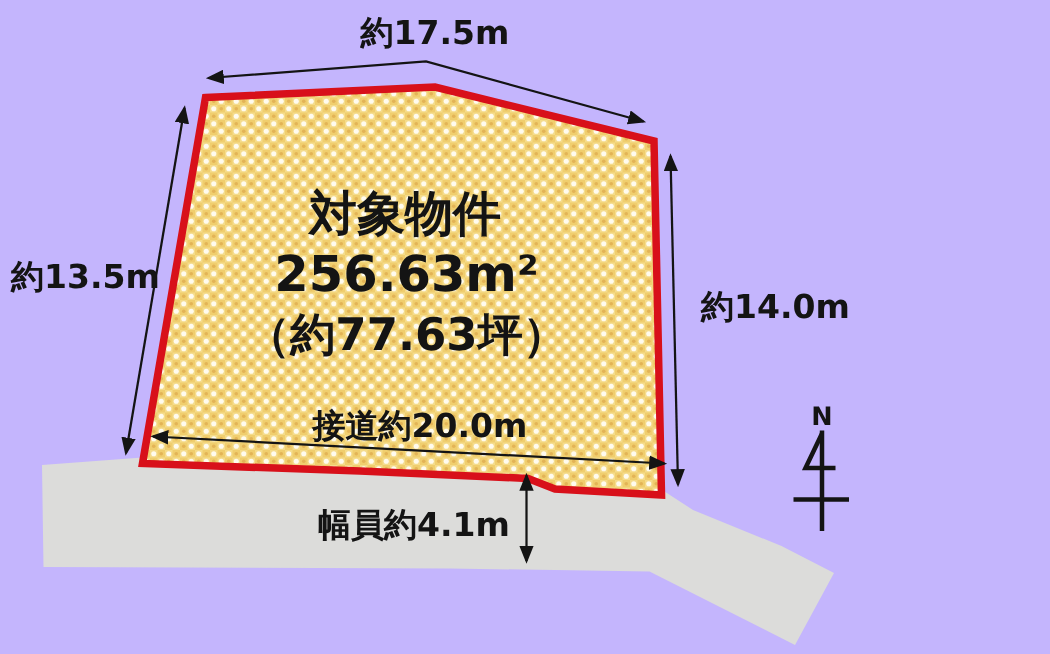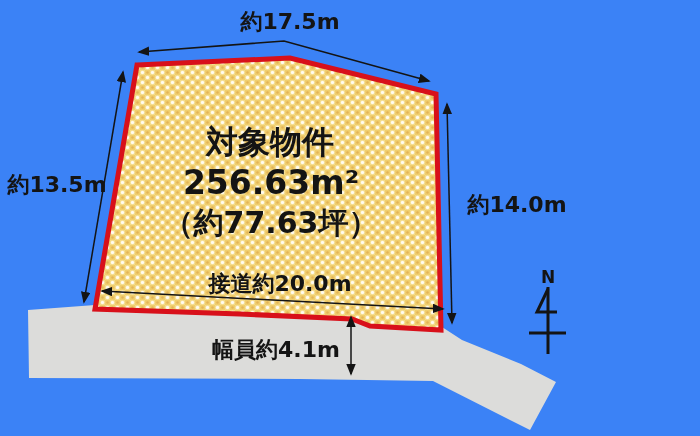--- a/index.html
+++ b/index.html
@@ -5,21 +5,21 @@
   html, body {
     margin: 0;
     padding: 0;
     background: #ffffff;
     font-family: "DejaVu Sans", "Liberation Sans", sans-serif;
   }
   .canvas {
     position: relative;
     width: 700px;
     height: 436px;
-    background: #3b82f6;
+    background: #c4b5fd;
     overflow: hidden;
   }
   svg { display: block; }
   .dim-label {
     font-weight: bold;
     fill: #141414;
     font-size: 22px;
   }
   .plot-label { font-weight: bold; fill: #141414; }
   .north-label { font-weight: bold; fill: #141414; font-size: 17px; }

